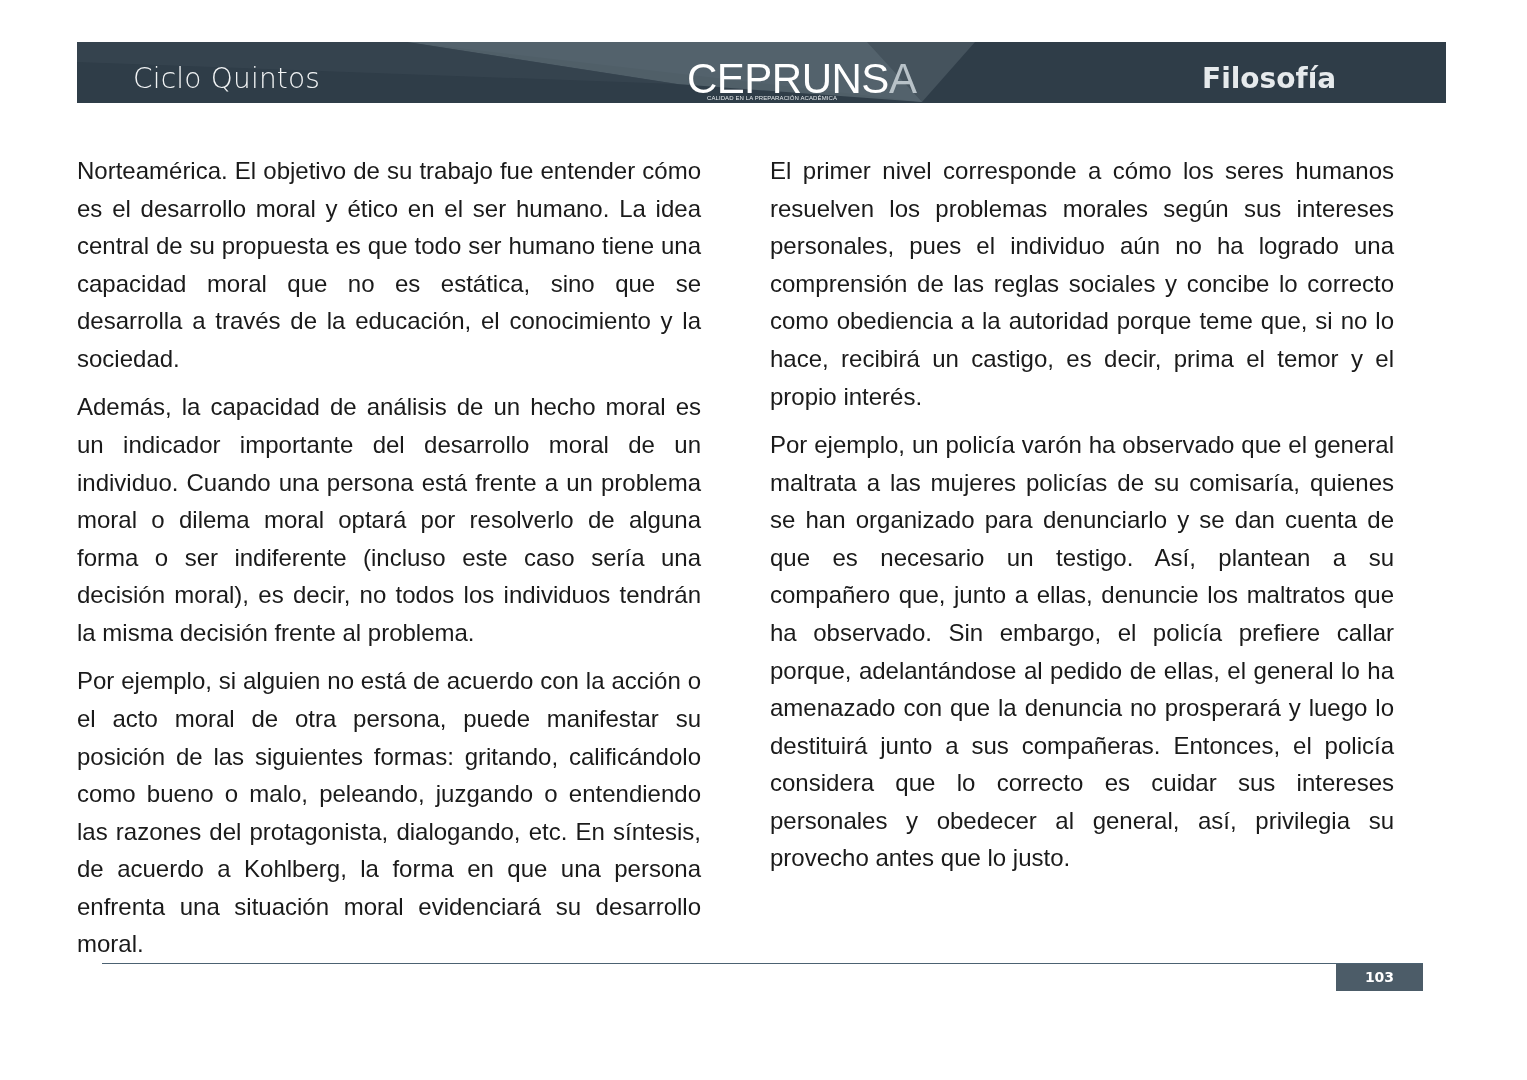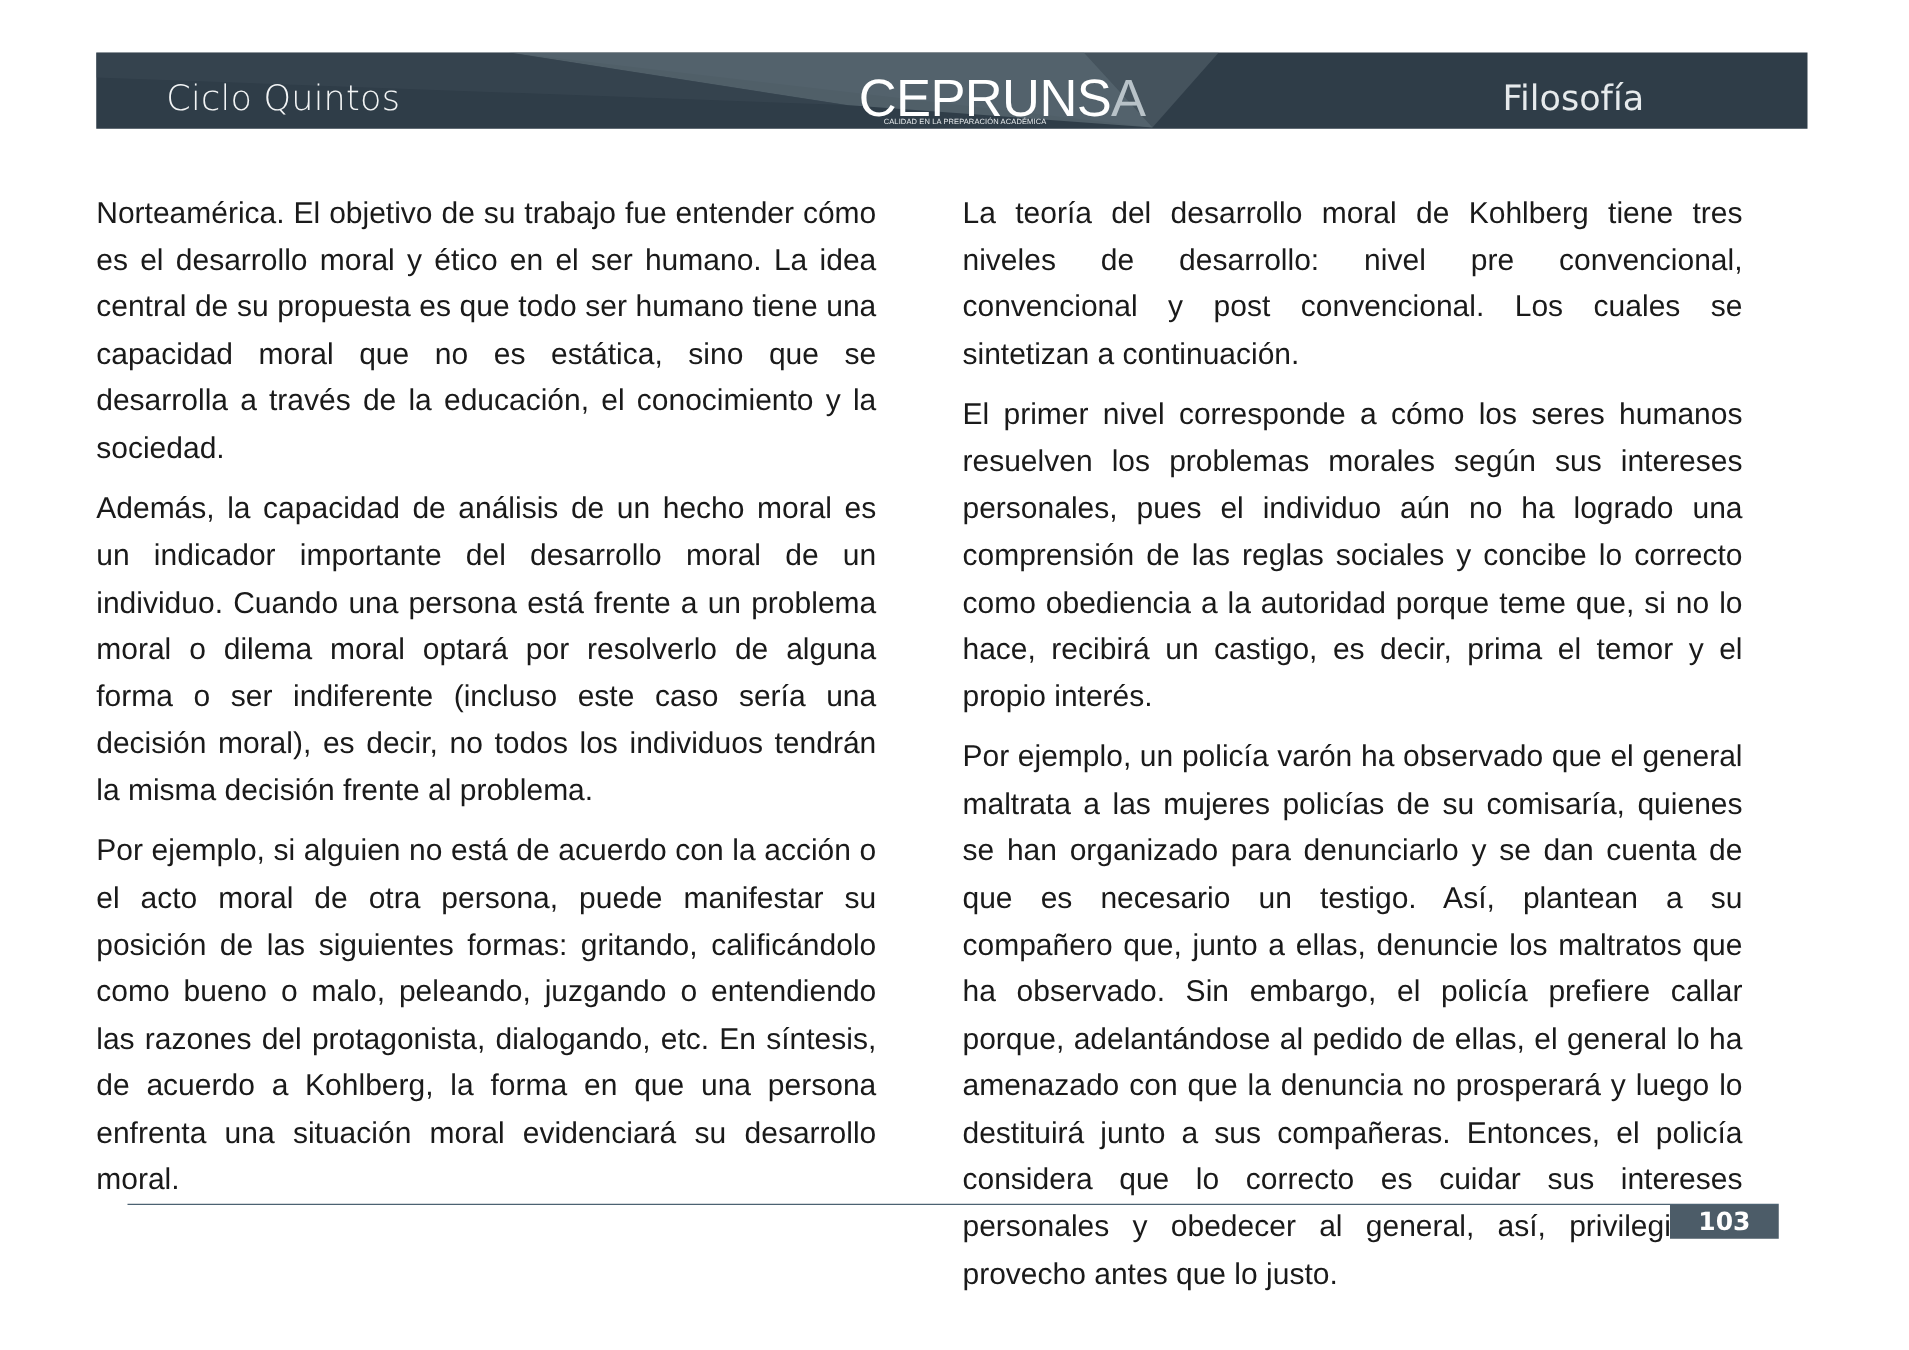--- a/index.html
+++ b/index.html
@@ -9,21 +9,21 @@
       position: absolute; left: 77px; top: 42px; width: 1369px; height: 61px;
       background: #2f3d48; overflow: hidden;
     }
     .header svg.bg { position: absolute; left: 0; top: 0; }
     .header-left {
       position: absolute; left: 56px; top: 20px; color: #f2f4f5;
       font-family: "DejaVu Sans", sans-serif; font-weight: 200; font-size: 28px; letter-spacing: 0.2px;
     }
     .header-right {
       position: absolute; left: 1125px; top: 20px; color: #e6eaec;
-      font-family: "DejaVu Sans", sans-serif; font-weight: 400; font-size: 28px;
+      font-family: "DejaVu Sans", sans-serif; font-weight: 700; font-size: 28px;
     }
     .logo { position: absolute; left: 610px; top: 22px; width: 170px; text-align: center; }
     .logo-main {
       color: #ffffff; font-family: "Liberation Sans", sans-serif; font-size: 42px; letter-spacing: -0.5px;
       line-height: 30px; display: block;
     }
     .logo-main .accent { color: #b8c2c8; }
     .logo-sub { color: #e8ecee; font-size: 6px; letter-spacing: 0.1px; display: block; margin-top: 1px; }
 
     .col {
@@ -31,21 +31,21 @@
       font-family: "Liberation Sans", sans-serif; font-size: 24px; line-height: 37.6px; color: #1a1a1a;
       text-align: justify;
     }
     .col-left { left: 77px; }
     .col-right { left: 770px; }
     .col p { margin: 0 0 10.8px 0; }
 
     .footer-line { position: absolute; left: 102px; top: 963px; width: 1321px; height: 1px; background: #4c6272; }
     .page-num {
       position: absolute; left: 1336px; top: 964px; width: 87px; height: 27px; background: #4c5c68;
-      color: #ffffff; font-family: "DejaVu Sans", sans-serif; font-weight: bold; font-size: 20px;
+      color: #ffffff; font-family: "DejaVu Sans", sans-serif; font-weight: bold; font-size: 14px;
       text-align: center; line-height: 27px;
     }
   </style>
 </head>
 <body>
 
 <div class="header">
   <svg class="bg" width="1369" height="74" viewBox="0 0 1369 74">
     <polygon points="330,0 898,0 845,60" fill="#45535d"></polygon>
     <polygon points="330,0 790,0 845,60 600,42" fill="#56656f" opacity="0.85"></polygon>
@@ -59,19 +59,18 @@
   <span class="header-right">Filosofía</span>
 </div>
 
 <div class="col col-left">
   <p>Norteamérica. El objetivo de su trabajo fue entender cómo es el desarrollo moral y ético en el ser humano. La idea central de su propuesta es que todo ser humano tiene una capacidad moral que no es estática, sino que se desarrolla a través de la educación, el conocimiento y la sociedad.</p>
   <p>Además, la capacidad de análisis de un hecho moral es un indicador importante del desarrollo moral de un individuo. Cuando una persona está frente a un problema moral o dilema moral optará por resolverlo de alguna forma o ser indiferente (incluso este caso sería una decisión moral), es decir, no todos los individuos tendrán la misma decisión frente al problema.</p>
   <p>Por ejemplo, si alguien no está de acuerdo con la acción o el acto moral de otra persona, puede manifestar su posición de las siguientes formas: gritando, calificándolo como bueno o malo, peleando, juzgando o entendiendo las razones del protagonista, dialogando, etc. En síntesis, de acuerdo a Kohlberg, la forma en que una persona enfrenta una situación moral evidenciará su desarrollo moral.</p>
 </div>
 
 <div class="col col-right">
-  <p>La teoría del desarrollo moral de Kohlberg tiene tres niveles de desarrollo: nivel pre convencional, convencional y post convencional. Los cuales se sintetizan a continuación.</p>
   <p>El primer nivel corresponde a cómo los seres humanos resuelven los problemas morales según sus intereses personales, pues el individuo aún no ha logrado una comprensión de las reglas sociales y concibe lo correcto como obediencia a la autoridad porque teme que, si no lo hace, recibirá un castigo, es decir, prima el temor y el propio interés.</p>
   <p>Por ejemplo, un policía varón ha observado que el general maltrata a las mujeres policías de su comisaría, quienes se han organizado para denunciarlo y se dan cuenta de que es necesario un testigo. Así, plantean a su compañero que, junto a ellas, denuncie los maltratos que ha observado. Sin embargo, el policía prefiere callar porque, adelantándose al pedido de ellas, el general lo ha amenazado con que la denuncia no prosperará y luego lo destituirá junto a sus compañeras. Entonces, el policía considera que lo correcto es cuidar sus intereses personales y obedecer al general, así, privilegia su provecho antes que lo justo.</p>
 </div>
 
 <div class="footer-line"></div>
 <div class="page-num">103</div>
 
 </body></html>

